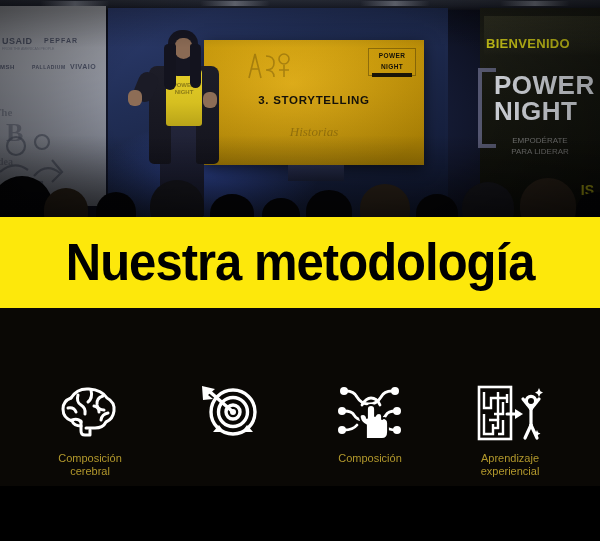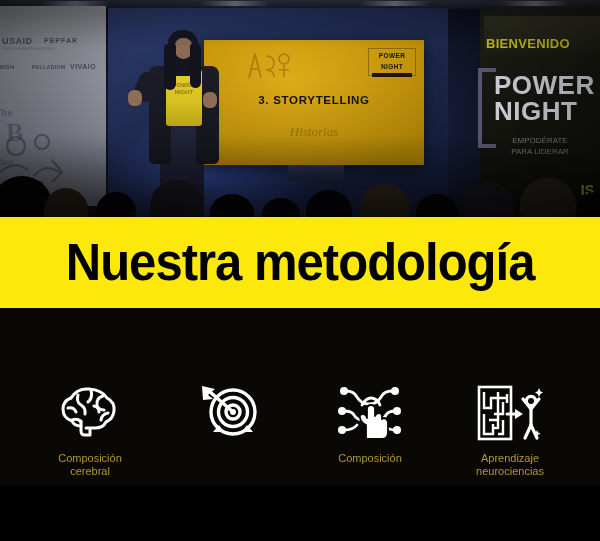--- a/index.html
+++ b/index.html
@@ -544,21 +544,21 @@
               <path d="M54 41 l-6 13"></path>
               <path d="M54 41 l6 13"></path>
             </g>
             <g fill="#ffffff">
               <path d="M62 4 l1.4 3.2 L66 8.6 l-2.6 1.4 L62 13 l-1.4 -3 L58 8.6 l2.6 -1.4 Z"></path>
               <path d="M60 46 l1.1 2.4 L63.5 49.6 l-2.4 1.1 L60 53 l-1.1 -2.3 L56.5 49.6 l2.4 -1.1 Z"></path>
             </g>
           </svg>
         </div>
         <div class="icon-label">Aprendizaje
-neurociencias</div>
+experiencial</div>
       </div>
 
     </div>
   </div>
 
   <div id="bottom-strip"></div>
 
 </div>
 
 </body></html>

